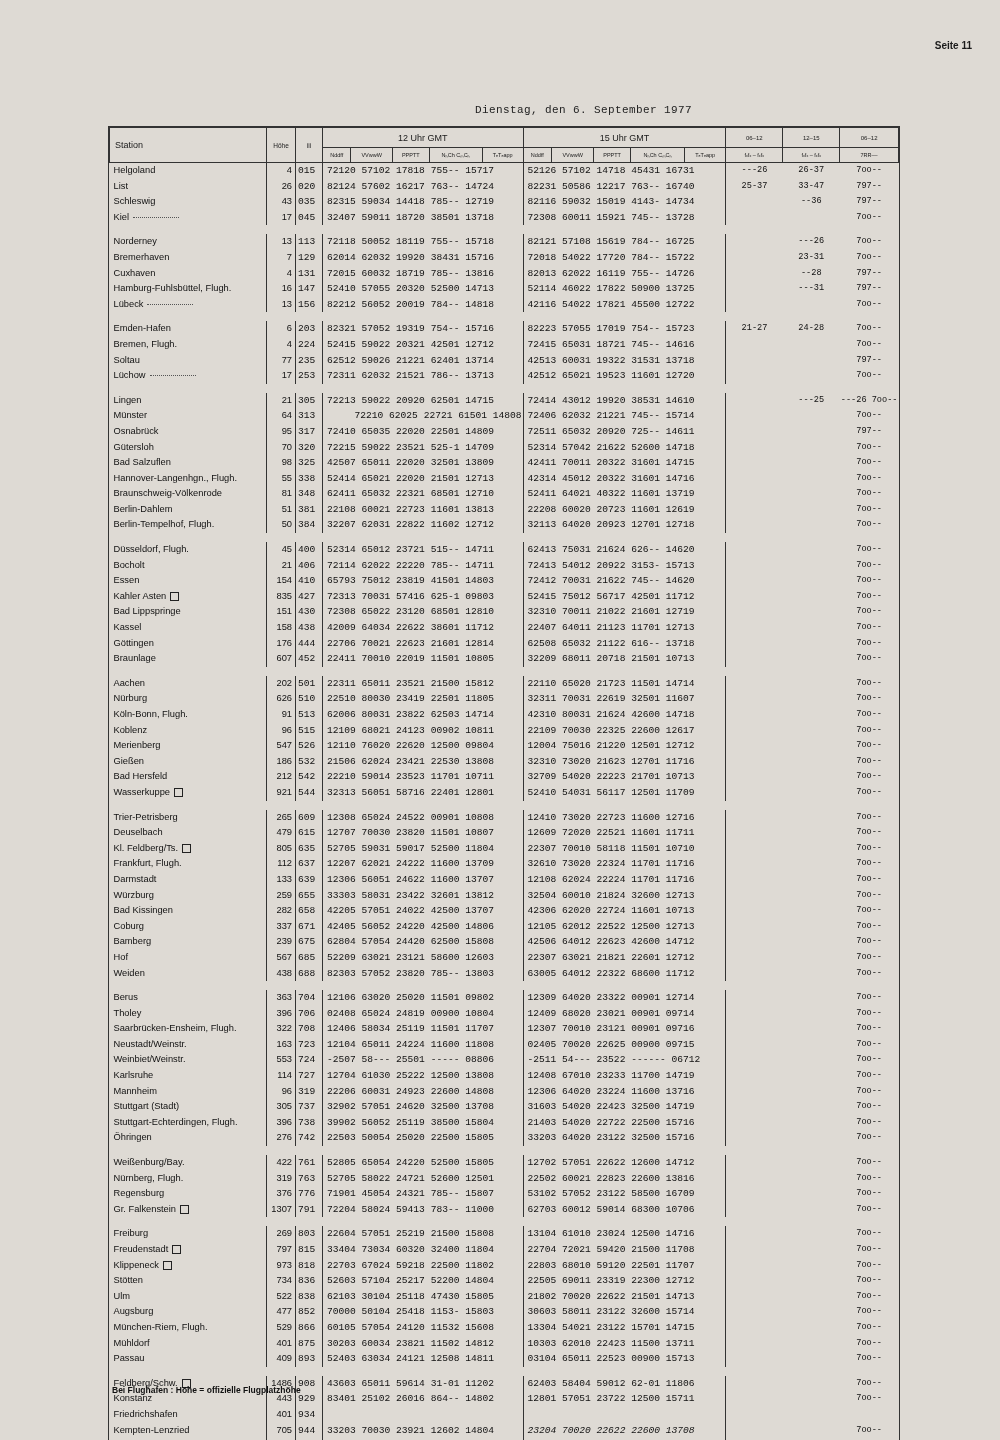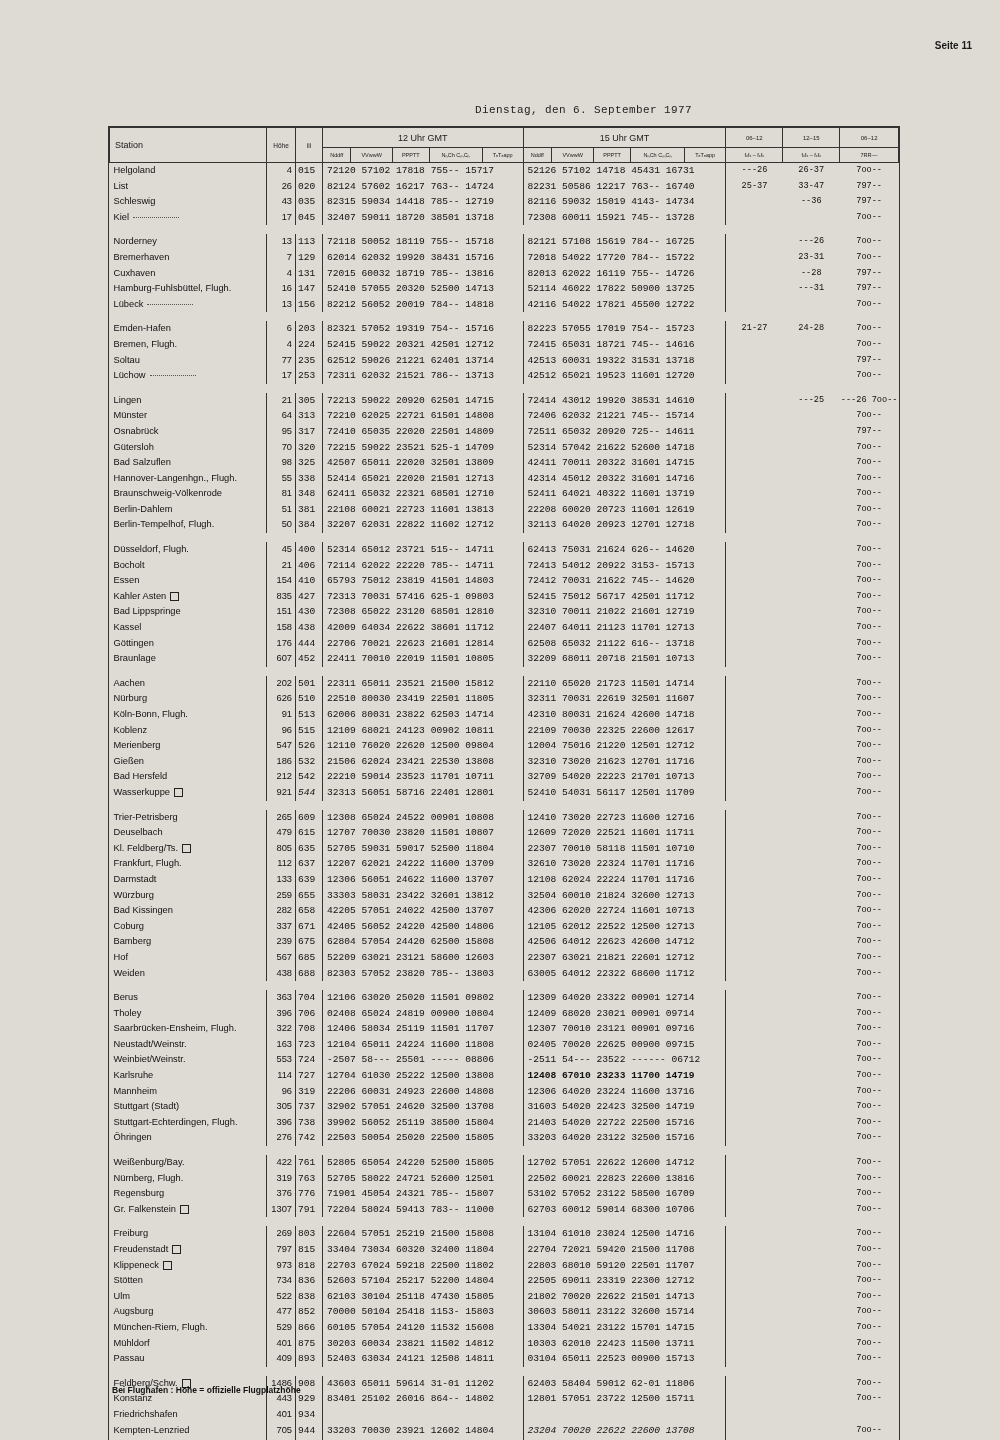--- a/index.html
+++ b/index.html
@@ -246,21 +246,21 @@
             <td class="mono vline" colspan="5" style="padding-left: 4px;">72213 59022 20920 62501 14715</td>
             <td class="mono vline" colspan="5" style="padding-left: 4px;">72414 43012 19920 38531 14610</td>
             <td class="mono vline c small"></td>
             <td class="mono c small">---25</td>
             <td class="mono c small">---26 7oo--</td>
           </tr>
           <tr class="datarow">
             <td class="stationcell">Münster</td>
             <td class="hoehe vline">64</td>
             <td class="mono vline" style="padding-left: 2px;">313</td>
-            <td class="mono vline" colspan="5" style="padding-left: 4px;">72210 62025 22721 61501 14808</td>
+            <td class="mono vline" colspan="5" style="padding-left: 4px; text-align: right;">72210 62025 22721 61501 14808</td>
             <td class="mono vline" colspan="5" style="padding-left: 4px;">72406 62032 21221 745-- 15714</td>
             <td class="mono vline c small"></td>
             <td class="mono c small"></td>
             <td class="mono c small">7oo--</td>
           </tr>
           <tr class="datarow">
             <td class="stationcell">Osnabrück</td>
             <td class="hoehe vline">95</td>
             <td class="mono vline" style="padding-left: 2px;">317</td>
             <td class="mono vline" colspan="5" style="padding-left: 4px;">72410 65035 22020 22501 14809</td>
@@ -505,21 +505,21 @@
             <td class="mono vline" style="padding-left: 2px;">542</td>
             <td class="mono vline" colspan="5" style="padding-left: 4px;">22210 59014 23523 11701 10711</td>
             <td class="mono vline" colspan="5" style="padding-left: 4px;">32709 54020 22223 21701 10713</td>
             <td class="mono vline c small"></td>
             <td class="mono c small"></td>
             <td class="mono c small">7oo--</td>
           </tr>
           <tr class="datarow">
             <td class="stationcell">Wasserkuppe<span class="box"></span></td>
             <td class="hoehe vline">921</td>
-            <td class="mono vline" style="padding-left: 2px; font-style: italic;">544</td>
+            <td class="mono vline" style="padding-left: 2px;">544</td>
             <td class="mono vline" colspan="5" style="padding-left: 4px;">32313 56051 58716 22401 12801</td>
             <td class="mono vline" colspan="5" style="padding-left: 4px;">52410 54031 56117 12501 11709</td>
             <td class="mono vline c small"></td>
             <td class="mono c small"></td>
             <td class="mono c small">7oo--</td>
           </tr>
           <tr class="sep">
             <td></td>
             <td class="vline"></td>
             <td class="vline"></td>
@@ -707,21 +707,21 @@
             <td class="mono vline" colspan="5" style="padding-left: 4px;">-2511 54--- 23522 ------ 06712</td>
             <td class="mono vline c small"></td>
             <td class="mono c small"></td>
             <td class="mono c small">7oo--</td>
           </tr>
           <tr class="datarow">
             <td class="stationcell">Karlsruhe</td>
             <td class="hoehe vline">114</td>
             <td class="mono vline" style="padding-left: 2px;">727</td>
             <td class="mono vline" colspan="5" style="padding-left: 4px;">12704 61030 25222 12500 13808</td>
-            <td class="mono vline" colspan="5" style="padding-left: 4px; font-weight: bold;">12408 67010 23233 11700 14719</td>
+            <td class="mono vline" colspan="5" style="padding-left: 4px;">12408 67010 23233 11700 14719</td>
             <td class="mono vline c small"></td>
             <td class="mono c small"></td>
             <td class="mono c small">7oo--</td>
           </tr>
           <tr class="datarow">
             <td class="stationcell">Mannheim</td>
             <td class="hoehe vline">96</td>
             <td class="mono vline" style="padding-left: 2px;">319</td>
             <td class="mono vline" colspan="5" style="padding-left: 4px;">22206 60031 24923 22600 14808</td>
             <td class="mono vline" colspan="5" style="padding-left: 4px;">12306 64020 23224 11600 13716</td>

